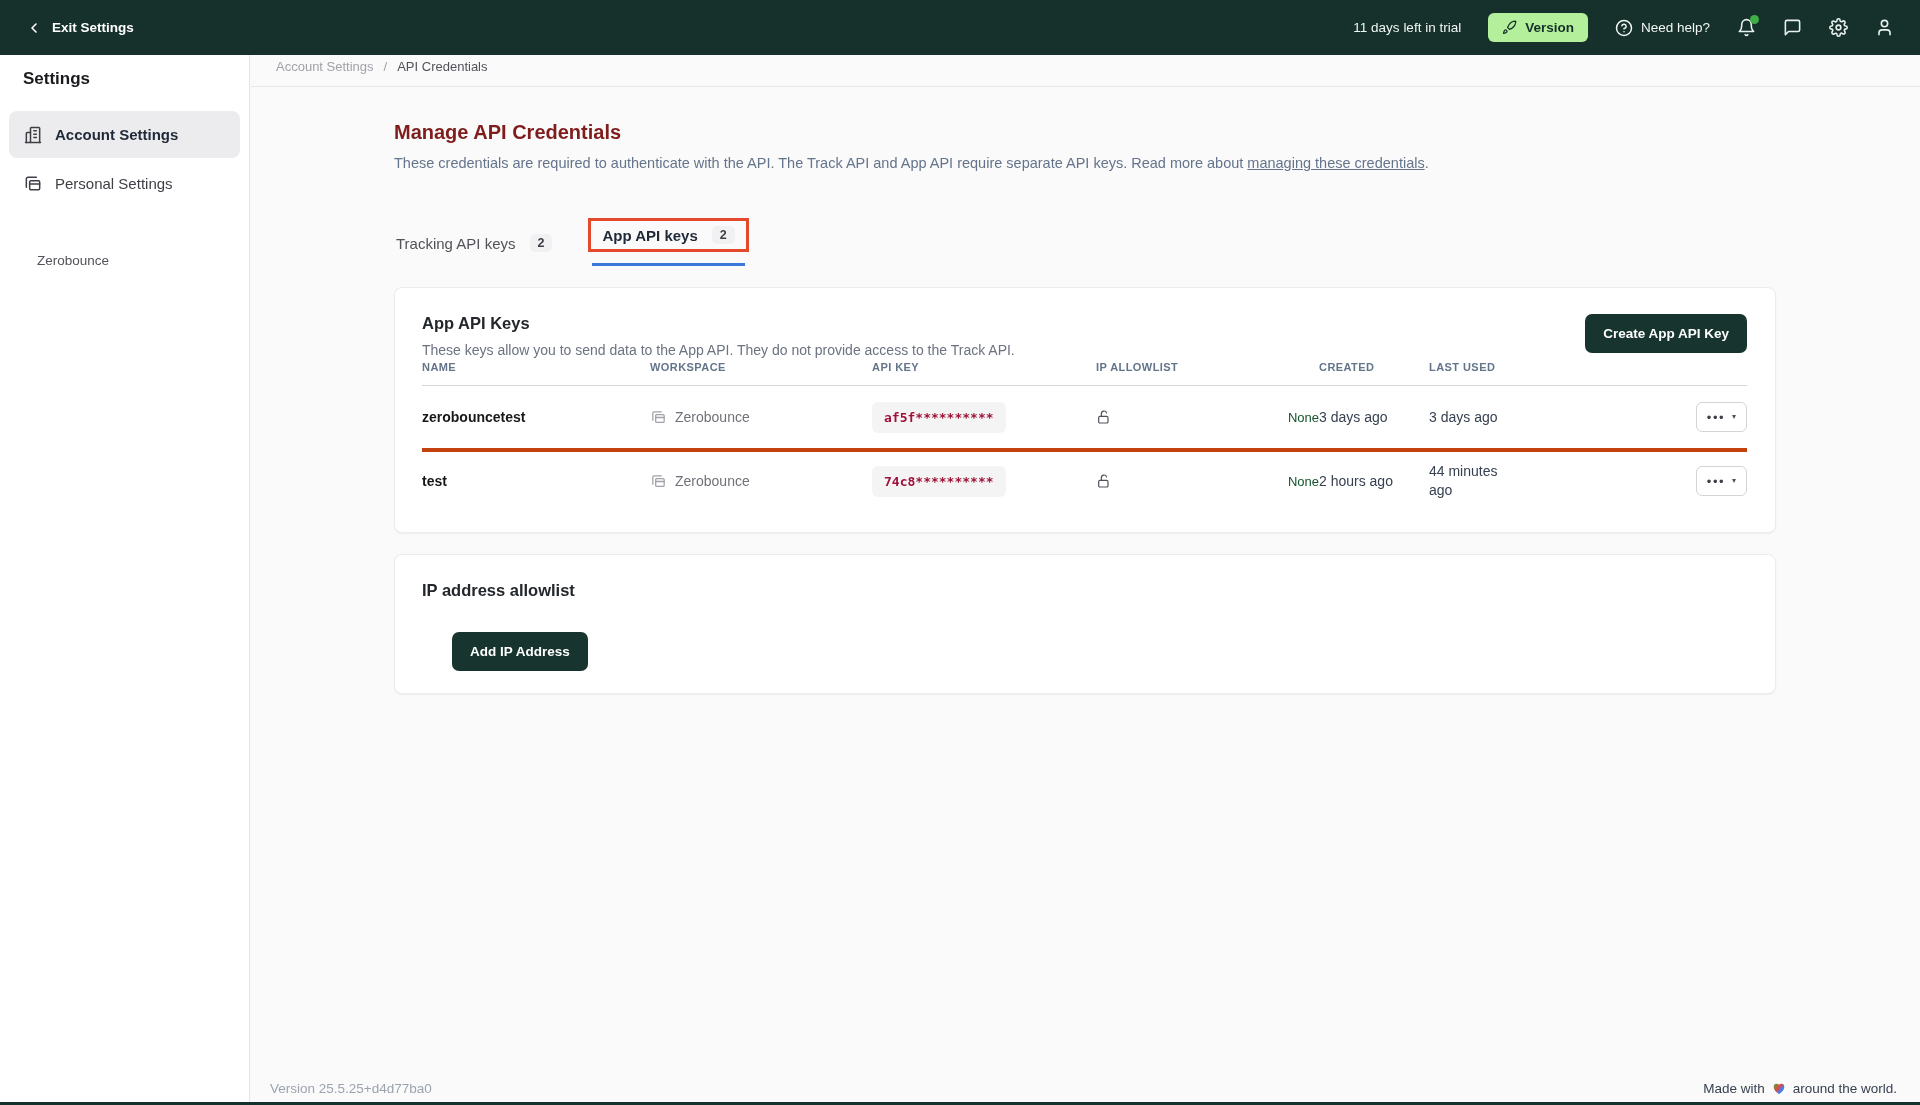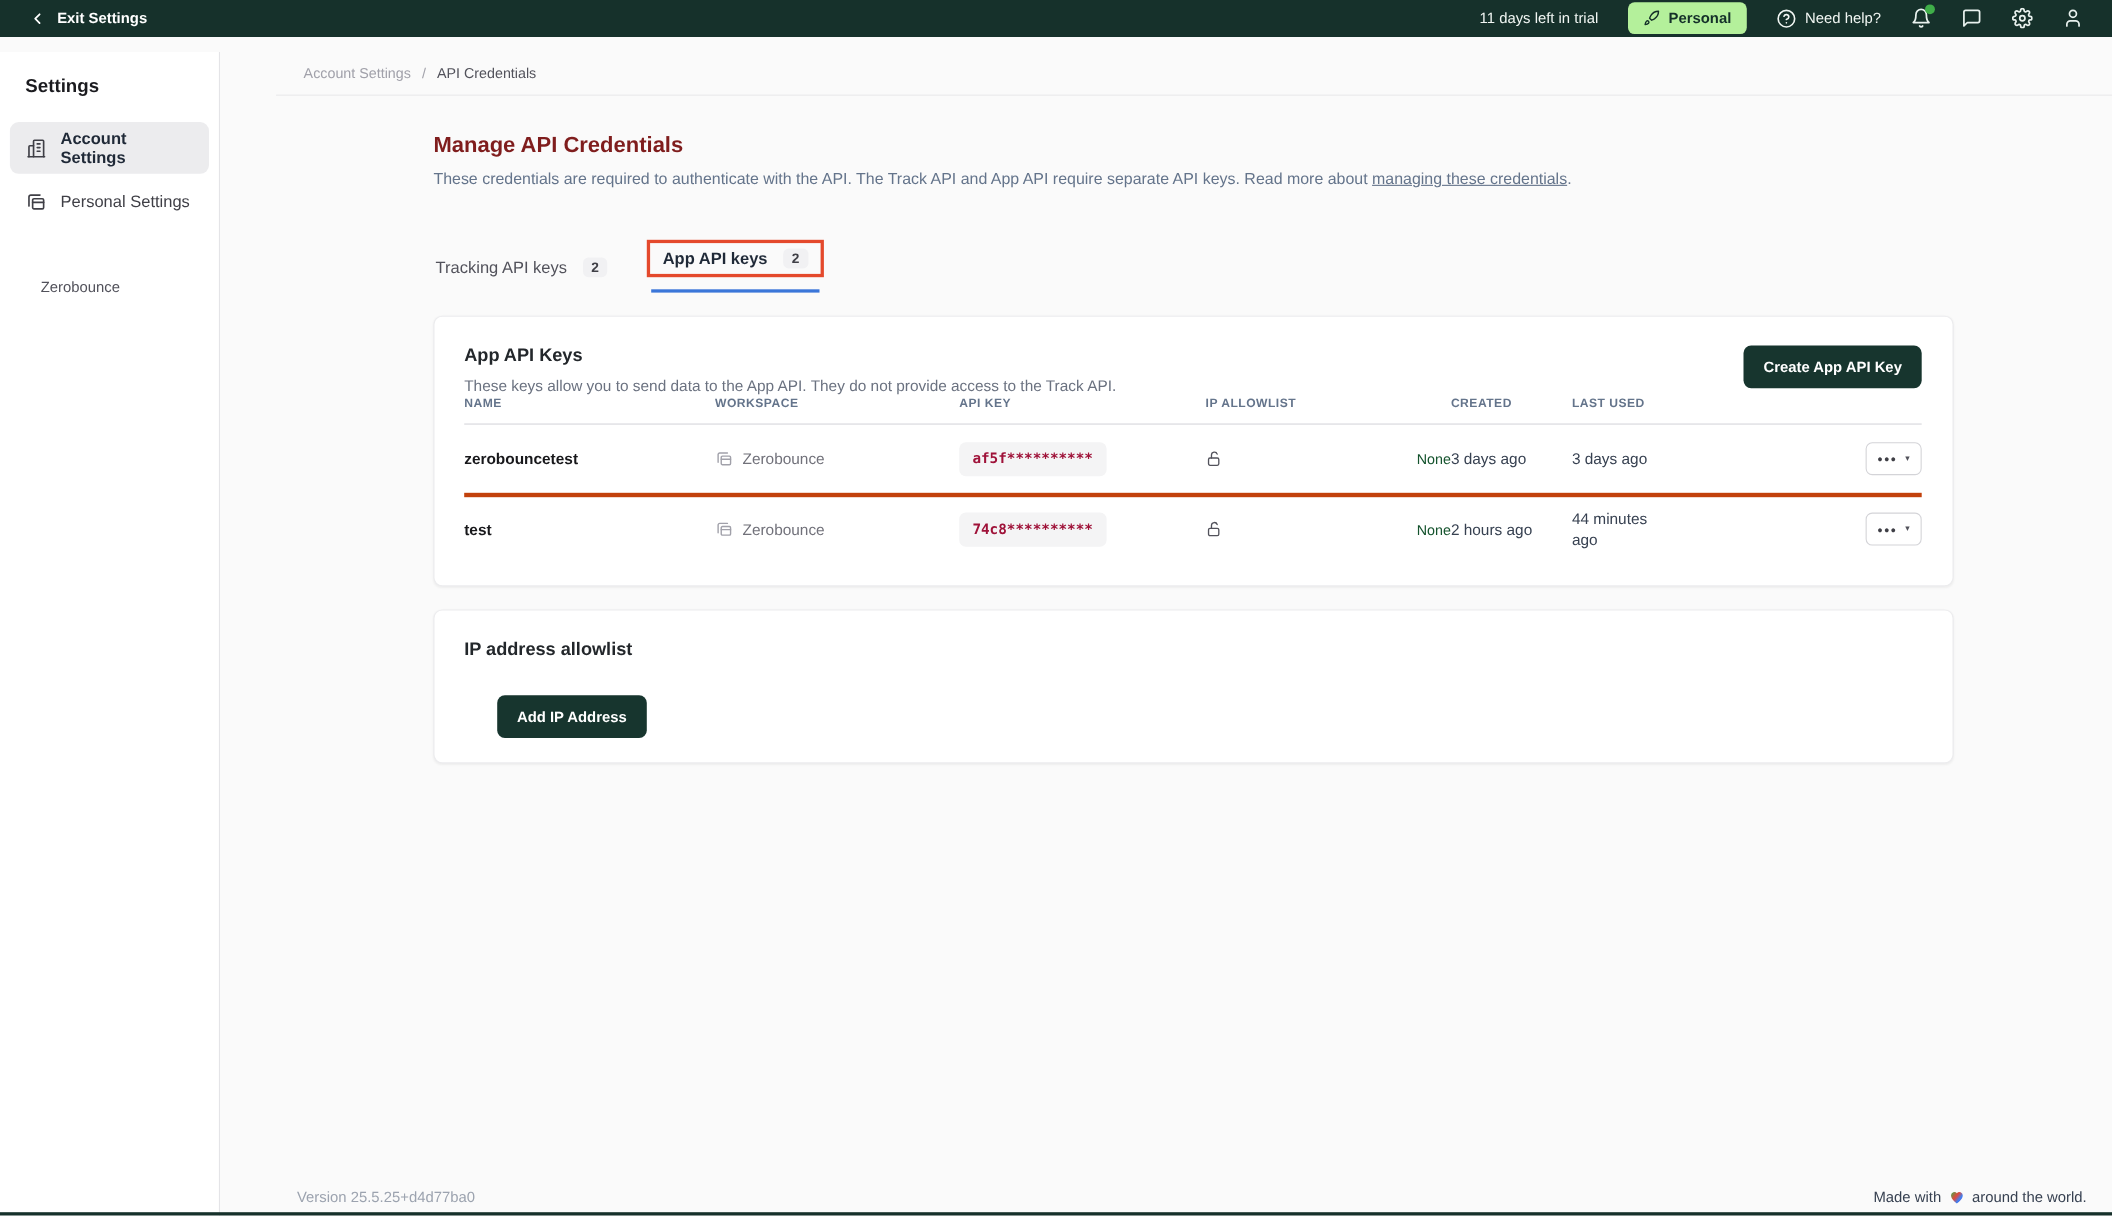--- a/index.html
+++ b/index.html
@@ -5,36 +5,36 @@
   :root{
     --topbar-bg:#16312b; --upgrade-bg:#b4f09b; --upgrade-text:#143029;
     --tab-underline:#3b76d9; --annotation:#e4492c; --key-text:#9f1239;
     --button-bg:#17352e; --notification-dot:#3fae49; --main-bg:#fafafa;
   }
   *{box-sizing:border-box;margin:0;padding:0;}
   html,body{width:1920px;height:1105px;overflow:hidden;}
   body{font-family:"Liberation Sans",sans-serif;background:var(--main-bg);color:#27272a;}
 
   
-  .topbar{position:fixed;top:0;left:0;right:0;height:33px;background:var(--topbar-bg);
+  .topbar{position:fixed;top:0;left:0;right:0;height:55px;background:var(--topbar-bg);
     display:flex;align-items:center;justify-content:space-between;padding:0 26px;z-index:50;}
   .topbar-left{display:flex;align-items:center;gap:10px;color:#fff;font-size:13.5px;font-weight:700;cursor:pointer;}
   .topbar-left .icn{display:flex;}
   .topbar-right{display:flex;align-items:center;gap:27px;}
   .trial{color:#f1f6f3;font-size:13.5px;}
   .upgrade-btn{display:inline-flex;align-items:center;gap:8px;background:var(--upgrade-bg);
     color:var(--upgrade-text);font-size:13.5px;font-weight:700;border:none;border-radius:6px;
     padding:7px 14px;cursor:pointer;font-family:inherit;}
   .help{display:inline-flex;align-items:center;gap:8px;color:#f1f6f3;font-size:13.5px;cursor:pointer;}
   .tb-icon{position:relative;display:flex;color:#e8f1ee;cursor:pointer;}
   .tb-icon .dot{position:absolute;top:-3px;right:-3px;width:9px;height:9px;border-radius:50%;
     background:var(--notification-dot);}
 
   
-  .sidebar{position:fixed;top:47px;left:0;bottom:0;width:200px;background:#fff;
+  .sidebar{position:fixed;top:47px;left:0;bottom:0;width:250px;background:#fff;
     border-right:1px solid #e4e4e7;padding-top:22px;z-index:10;}
   .sidebar h1{font-size:17px;font-weight:700;color:#1b1b1f;margin:0 0 22px 23px;}
   .side-item{display:flex;align-items:center;gap:12px;height:47px;margin:2px 9px;
     padding:0 14px;border-radius:8px;font-size:15px;color:#3f3f46;cursor:pointer;}
   .side-item.active{background:#ececee;color:#1f2937;font-weight:700;}
   .side-item .icn{display:flex;color:#3f3f46;}
   .workspace-label{margin:46px 0 0 37px;font-size:13.5px;color:#52525b;}
 
   
   .main{margin-left:251px;padding-top:47px;height:1105px;position:relative;background:var(--main-bg);}
@@ -117,21 +117,21 @@
   </div>
   <div class="topbar-right">
     <span class="trial">11 days left in trial</span>
     <button class="upgrade-btn">
       <span class="icn">
         <svg width="15" height="15" viewBox="0 0 24 24" fill="none" stroke="currentColor" stroke-width="2" stroke-linecap="round" stroke-linejoin="round">
             <path d="M4.5 16.5c-1.5 1.26-2 5-2 5s3.74-.5 5-2c.71-.84.7-2.13-.09-2.91a2.18 2.18 0 0 0-2.91-.09z"></path>
             <path d="M12 15l-3-3a22 22 0 0 1 2-3.95A12.88 12.88 0 0 1 22 2c0 2.72-.78 7.5-6 11a22.35 22.35 0 0 1-4 2z"></path>
           </svg>
       </span>
-      <span>Personal</span>
+      <span>Version</span>
     </button>
     <span class="help">
       <span class="icn">
         <svg width="18" height="18" viewBox="0 0 24 24" fill="none" stroke="currentColor" stroke-width="2" stroke-linecap="round" stroke-linejoin="round">
             <circle cx="12" cy="12" r="10"></circle>
             <path d="M9.09 9a3 3 0 0 1 5.83 1c0 2-3 3-3 3"></path>
             <line x1="12" y1="17" x2="12.01" y2="17"></line>
           </svg>
       </span>
       <span>Need help?</span>

